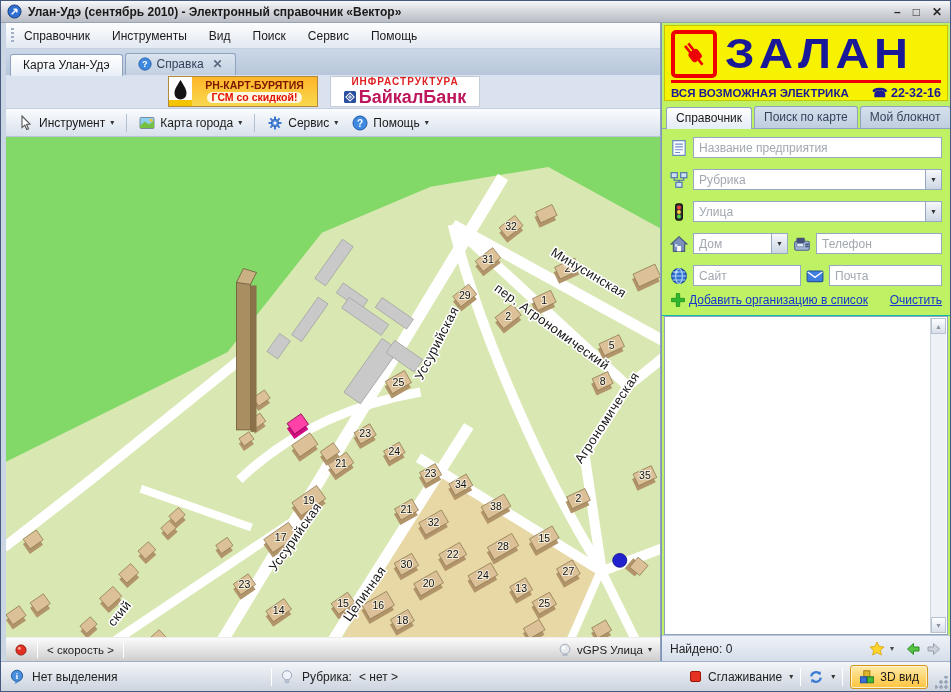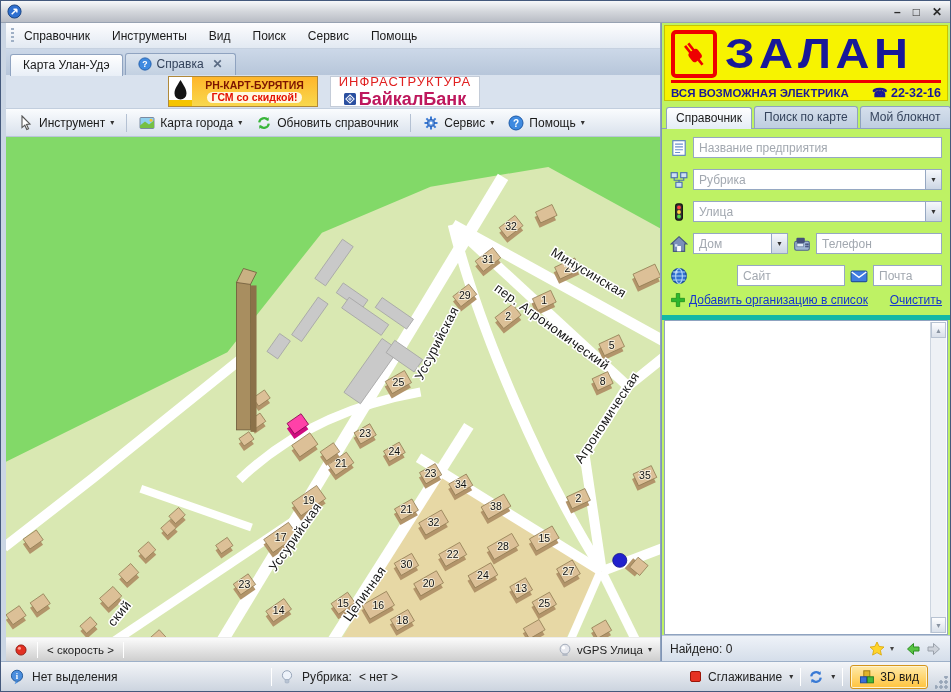--- a/index.html
+++ b/index.html
@@ -36,21 +36,21 @@
 
   .banner-row { height:34px; display:flex; align-items:center; gap:12px; padding-left:162px;
     background:#d9e2ee; border-bottom:1px solid #c2cede; }
   .banner { width:150px; height:31px; display:flex; overflow:hidden; border:1px solid #b0893a; }
   .banner-rn { background:linear-gradient(180deg,#ffb62a,#f8d84e); }
   .banner-rn .logo { width:23px; height:100%; background:#fff; flex:none; }
   .banner-rn .txt { flex:1; display:flex; flex-direction:column; align-items:center; justify-content:center; line-height:1.05; }
   .rn-l1 { font-weight:bold; font-size:10.5px; color:#7c1400; white-space:nowrap; }
   .rn-l2 { font-weight:bold; font-size:10.5px; color:#e41000; background:#fff8e2; border-radius:6px; padding:0 5px; white-space:nowrap; }
   .banner-bb { background:#fff; border-color:#c4ccd8; flex-direction:column; align-items:center; justify-content:center; }
-  .bb-l1 { font-weight:normal; font-size:13px; color:#e02020; letter-spacing:1px; }
+  .bb-l1 { font-weight:bold; font-size:10px; color:#e02020; letter-spacing:1px; }
   .bb-row { display:flex; align-items:center; gap:3px; }
   .bb-l2 { font-weight:bold; font-size:18px; color:#be185d; white-space:nowrap; }
   .bb-logo { width:12px; height:12px; }
 
   .toolbar { height:28px; display:flex; align-items:center; gap:2px; padding:0 6px;
     background:linear-gradient(#fafcfe,#d9e1ec); border-bottom:1px solid #b9c6d8; }
   .tb-btn { display:flex; align-items:center; gap:5px; padding:3px 6px; border-radius:3px; cursor:default; white-space:nowrap; }
   .tb-btn .i16 { width:16px; height:16px; display:inline-block; }
   .tb-dd { font-size:8px; color:#333; }
   .tb-sep { width:1px; height:18px; background:#b4c1d3; margin:0 4px; }
@@ -86,23 +86,23 @@
   .rform { padding:8px 8px 2px; display:flex; flex-direction:column; gap:11px; }
   .frow { display:flex; align-items:center; gap:5px; height:21px; }
   .fic { width:18px; height:18px; flex:none; display:inline-block; }
   .tin { flex:1; height:21px; border:1px solid #96a8c2; background:#fff; font:12px "Liberation Sans",sans-serif; padding:0 5px; color:#222; min-width:0; }
   .tin::placeholder { color:#a2a8b0; }
   .combo { display:flex; flex:1; height:21px; border:1px solid #96a8c2; background:#fff; min-width:0; }
   .combo input { flex:1; border:none; outline:none; font:12px "Liberation Sans",sans-serif; padding:0 5px; min-width:0; color:#222; }
   .combo input::placeholder { color:#a2a8b0; }
   .combo .cdd { width:16px; background:linear-gradient(#f6f8fb,#ccd6e4); border-left:1px solid #96a8c2; display:flex; align-items:center; justify-content:center; font-size:7px; color:#333; }
   .combo.w95 { flex:0 0 95px; }
-  .tin.w110 { flex:0 0 108px;margin-left:44px; }
-
-  .rlinks { display:flex; align-items:center; gap:3px; padding:4px 8px 7px; border-bottom:5px solid #14b8a6; }
+  .tin.w110 { flex:0 0 108px; }
+
+  .rlinks { display:flex; align-items:center; gap:3px; padding:4px 8px 7px; border-bottom:1px solid #14b8a6; }
   .rlink { color:#1535cc; text-decoration:underline; cursor:pointer; white-space:nowrap; }
   .rlinks .sp { margin-left:auto; }
 
   .rlist { flex:1; margin:0 2px; background:#fff; border:1px solid #8fa3c0; position:relative; }
   .vscroll { position:absolute; top:1px; right:1px; bottom:1px; width:16px; background:#eef1f5; border-left:1px solid #cdd5df; display:flex; flex-direction:column; justify-content:space-between; }
   .sb-btn { height:16px; background:linear-gradient(#fdfdfe,#d9e0ea); border:1px solid #b8c3d2; font-size:7px; color:#8a94a2; display:flex; align-items:center; justify-content:center; }
 
   .found { height:26px; display:flex; align-items:center; padding:0 8px; gap:5px;
     background:linear-gradient(#eef2f8,#d5deea); border-top:1px solid #b9c6d8; }
   .found .i16 { width:16px; height:16px; }
@@ -133,20 +133,21 @@
 
 <div class="window">
 
   <div class="titlebar">
     <span class="ticon">
         <svg viewBox="0 0 16 16">
           <circle cx="8" cy="8" r="7" fill="#2e6fd0" stroke="#16407e"></circle>
           <path d="M5 11 L10.5 5.5 M10.5 5.5 h-3.6 M10.5 5.5 v3.6" stroke="#fff" stroke-width="1.6" fill="none"></path>
         </svg>
       </span>
+    <span class="title-text">Улан-Удэ (сентябрь 2010) - Электронный справочник «Вектор»</span>
     <span class="win-btns">
         <span>–</span>
         <span>□</span>
         <span>✕</span>
       </span>
   </div>
 
   <div class="main-row">
     <div class="left-col">
 
@@ -212,31 +213,20 @@
           <span class="tb-btn">
             <span class="i16">
               <svg viewBox="0 0 16 16">
                 <rect x="1" y="2.5" width="14" height="11" rx="1" fill="#8fd0f0" stroke="#7a8aa0"></rect>
                 <path d="M1 10.5 L6 6.5 L10 9.5 L15 5.5 L15 13 L1 13 Z" fill="#76c043"></path>
                 <circle cx="12" cy="5.2" r="1.5" fill="#f7c32e"></circle>
               </svg>
             </span>
             <span>Карта города</span>
             <span class="tb-dd">▾</span>
-          </span>
-          <span class="tb-btn">
-            <span class="i16">
-              <svg viewBox="0 0 16 16">
-                <path d="M3.2 7.4 A5 5 0 0 1 12 5" stroke="#39b53a" stroke-width="2.2" fill="none"></path>
-                <path d="M12.8 8.6 A5 5 0 0 1 4 11" stroke="#39b53a" stroke-width="2.2" fill="none"></path>
-                <path d="M12.8 2.2 L12.4 6 L9 4.6 Z" fill="#39b53a"></path>
-                <path d="M3.2 13.8 L3.6 10 L7 11.4 Z" fill="#39b53a"></path>
-              </svg>
-            </span>
-            <span>Обновить справочник</span>
           </span>
           <span class="tb-sep"></span>
           <span class="tb-btn">
             <span class="i16">
               <svg viewBox="0 0 16 16">
                 <g stroke="#3a7bd5" stroke-width="2">
                   <path d="M8 1.5 V4 M8 12 V14.5 M1.5 8 H4 M12 8 H14.5 M3.4 3.4 L5.2 5.2 M10.8 10.8 L12.6 12.6 M12.6 3.4 L10.8 5.2 M5.2 10.8 L3.4 12.6"></path>
                 </g>
                 <circle cx="8" cy="8" r="3.6" fill="#5a94e0" stroke="#2a5cb0"></circle>
                 <circle cx="8" cy="8" r="1.5" fill="#fff"></circle>

